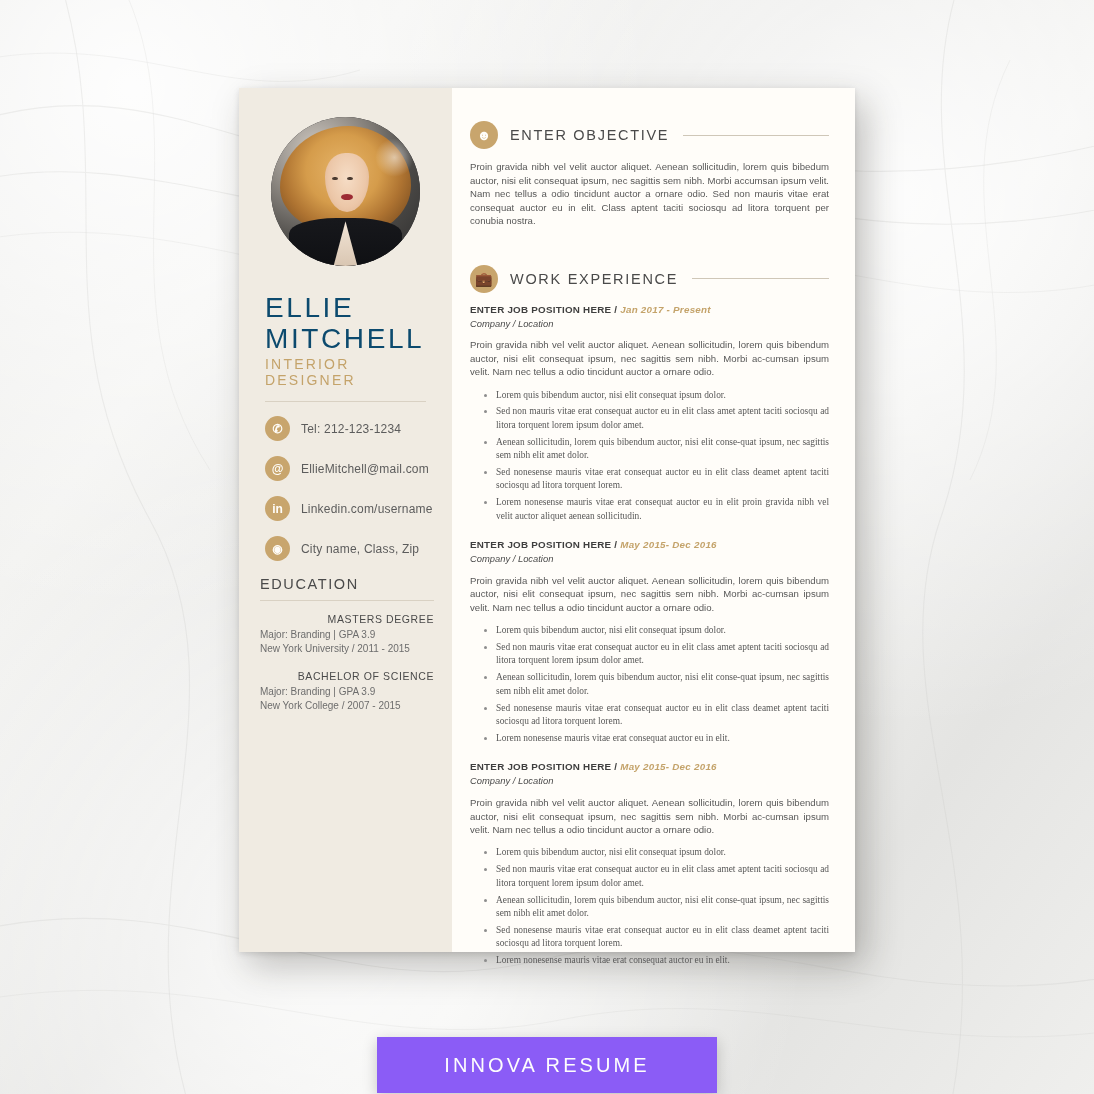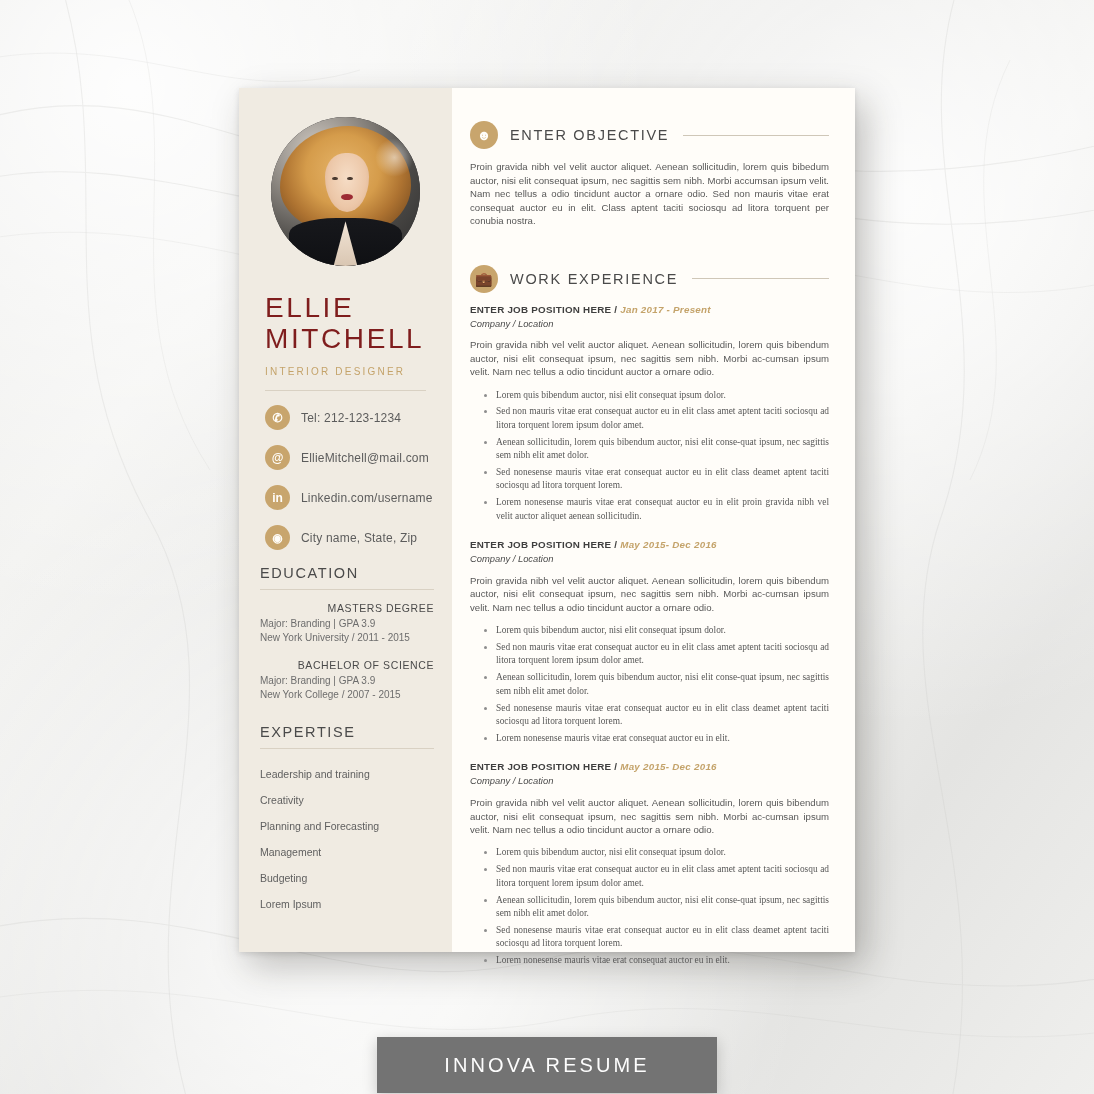--- a/index.html
+++ b/index.html
@@ -70,24 +70,24 @@
     clip-path:polygon(50% 0,100% 100%,0 100%);
   }
   .photo .glow{
     position:absolute;right:4%;top:14%;width:26%;height:26%;
     background:radial-gradient(circle,rgba(255,255,255,.55),rgba(255,255,255,0) 70%);
   }
 
   
   .name-block{padding:26px 22px 0 26px;}
   .fname,.lname{
-    font-size:28px;line-height:31px;letter-spacing:2.6px;color:#7f1d1d;font-weight:400;
+    font-size:28px;line-height:31px;letter-spacing:2.6px;color:#0c4a6e;font-weight:400;
   }
   .role{
-    margin-top:12px;font-size:10px;letter-spacing:2.2px;color:#c4a36a;
+    margin-top:2px;font-size:14px;letter-spacing:2.2px;color:#c4a36a;
   }
   .rule{height:1px;background:#d9d1c3;margin:13px 26px 0 26px;}
 
   
   .contacts{padding:14px 18px 0 26px;}
   .crow{display:flex;align-items:center;margin-bottom:15px;}
   .cicon{
     width:25px;height:25px;border-radius:50%;background:#c8a56d;color:#fffdf9;
     display:flex;align-items:center;justify-content:center;font-size:12px;flex:0 0 25px;
     font-weight:700;
@@ -121,21 +121,21 @@
   .job-title{color:#3f3f3f;font-weight:700;}
   .job-date{color:#c4a36a;font-style:italic;font-weight:700;}
   .job-company{font-size:9.4px;font-style:italic;color:#4a4a4a;margin-bottom:4px;}
   ul.bul{margin:7px 0 0 0;padding-left:26px;}
   ul.bul li{font-size:9.4px;line-height:13.4px;color:#585858;text-align:justify;margin-bottom:3.5px;font-family:Liberation Serif, serif;}
   ul.bul li::marker{color:#8d8d8d;}
 
   
   .banner{
     position:absolute;left:377px;top:1037px;width:340px;height:56px;
-    background:#737373;display:flex;align-items:center;justify-content:center;
+    background:#8b5cf6;display:flex;align-items:center;justify-content:center;
     box-shadow:0 4px 14px rgba(0,0,0,.2);
   }
   .banner span{color:#fdfdfd;font-size:20px;letter-spacing:3.1px;}
 </style>
 </head>
 <body>
 
 <div class="veins">
   <svg viewBox="0 0 1094 1094" preserveAspectRatio="none">
     <g fill="none" stroke="#c9c9c6" stroke-width="1.1" opacity="0.55">
@@ -188,50 +188,40 @@
       <div class="crow">
         <div class="cicon">@</div>
         <div class="ctext">EllieMitchell@mail.com</div>
       </div>
       <div class="crow">
         <div class="cicon">in</div>
         <div class="ctext">Linkedin.com/username</div>
       </div>
       <div class="crow">
         <div class="cicon">◉</div>
-        <div class="ctext">City name, State, Zip</div>
+        <div class="ctext">City name, Class, Zip</div>
       </div>
     </div>
 
     <div class="sb-sec">
       <div class="sb-title">EDUCATION</div>
       <div class="sb-line"></div>
 
       <div class="edu-item">
         <div class="edu-deg">MASTERS DEGREE</div>
         <div class="edu-sub">Major: Branding | GPA 3.9</div>
         <div class="edu-sub">New York University / 2011 - 2015</div>
       </div>
       <div class="edu-item">
         <div class="edu-deg">BACHELOR OF SCIENCE</div>
         <div class="edu-sub">Major: Branding | GPA 3.9</div>
         <div class="edu-sub">New York College / 2007 - 2015</div>
       </div>
     </div>
 
-    <div class="sb-sec" style="margin-top:22px;">
-      <div class="sb-title">EXPERTISE</div>
-      <div class="sb-line"></div>
-      <div class="exp-item">Leadership and training</div>
-      <div class="exp-item">Creativity</div>
-      <div class="exp-item">Planning and Forecasting</div>
-      <div class="exp-item">Management</div>
-      <div class="exp-item">Budgeting</div>
-      <div class="exp-item">Lorem Ipsum</div>
-    </div>
   </aside>
 
   <main class="main">
 
     <section>
       <div class="sec-head">
         <div class="sec-badge">☻</div>
         <div class="sec-title">ENTER OBJECTIVE</div>
         <div class="sec-rule"></div>
       </div>

